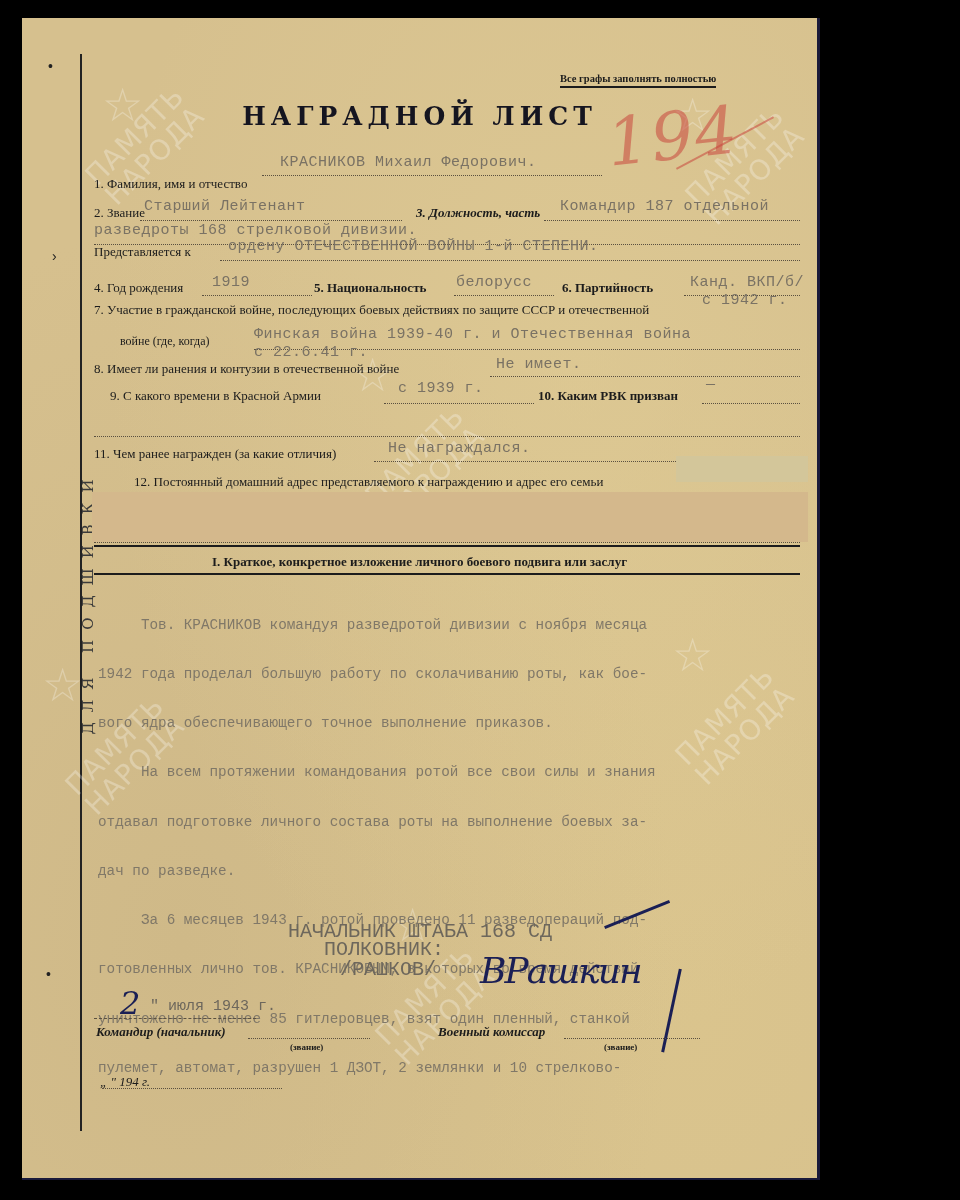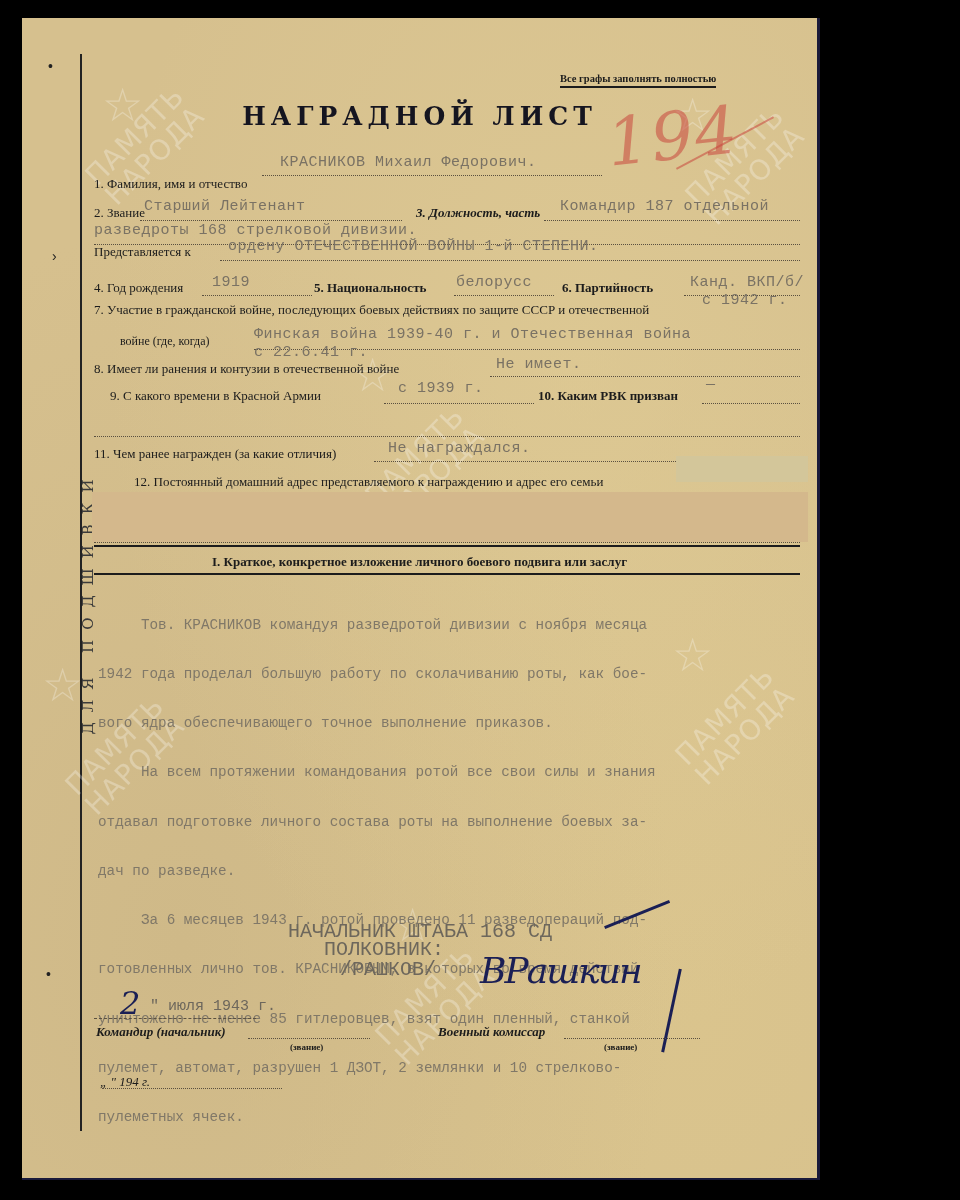--- a/index.html
+++ b/index.html
@@ -146,21 +146,20 @@
     <div>     Тов. КРАСНИКОВ командуя разведротой дивизии с ноября месяца</div>
     <div>1942 года проделал большую работу по сколачиванию роты, как бое-</div>
     <div>вого ядра обеспечивающего точное выполнение приказов.</div>
     <div>     На всем протяжении командования ротой все свои силы и знания</div>
     <div>отдавал подготовке личного состава роты на выполнение боевых за-</div>
     <div>дач по разведке.</div>
     <div>     За 6 месяцев 1943 г. ротой проведено 11 разведопераций под-</div>
     <div>готовленных лично тов. КРАСНИКОВЫМ, в которых во время действий</div>
     <div>уничтожено не менее 85 гитлеровцев, взят один пленный, станкой</div>
     <div>пулемет, автомат, разрушен 1 ДЗОТ, 2 землянки и 10 стрелково-</div>
-    <div>пулеметных ячеек.</div>
     
     
     
     
     
     
     
     
   </div>
 

